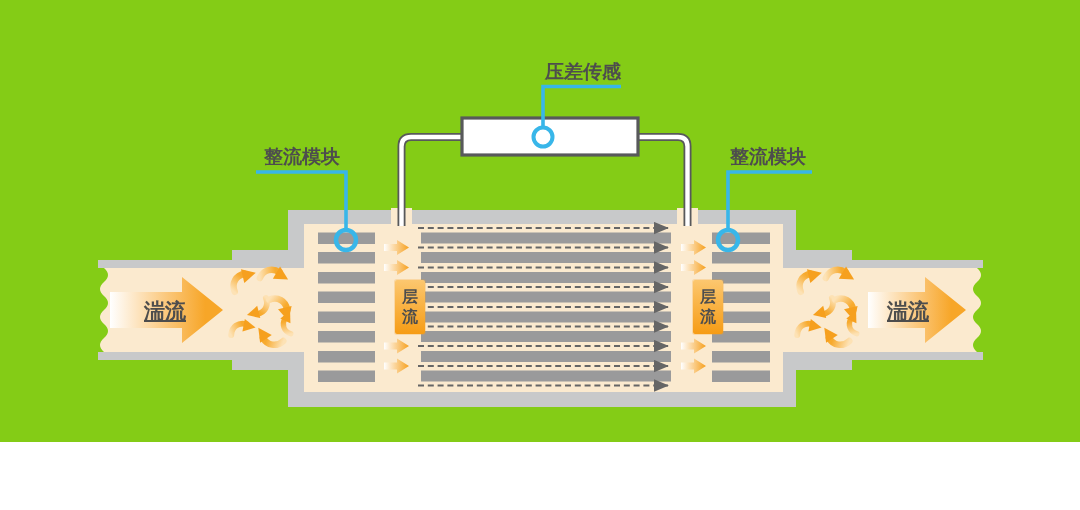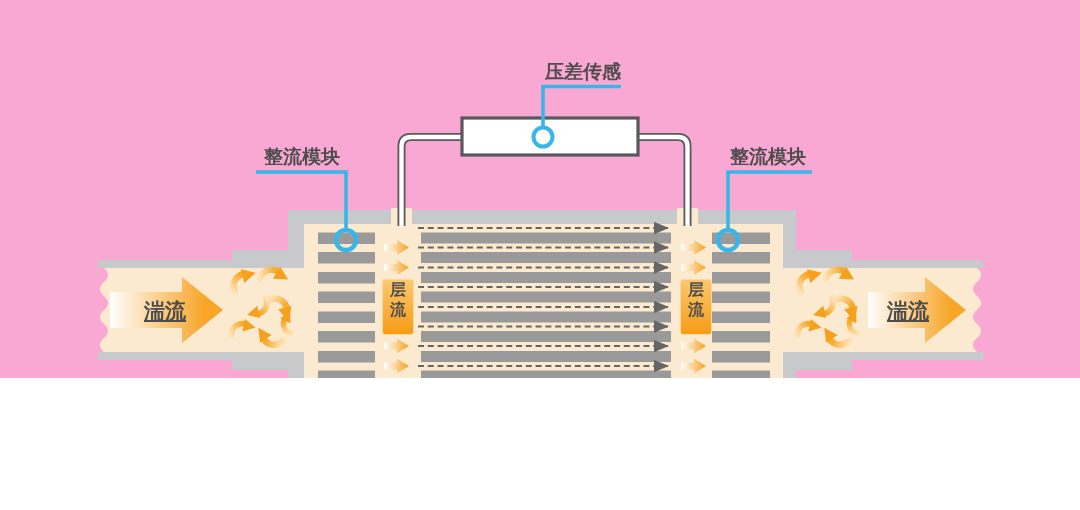--- a/index.html
+++ b/index.html
@@ -1,26 +1,26 @@
 <!DOCTYPE html>
 <html><head>
 <meta charset="utf-8">
 <style>
   html,body{margin:0;padding:0;background:#fff;}
-  #stage{position:relative;width:1080px;height:378px;background:#f9a8d4;overflow:hidden;
+  #stage{position:relative;width:1080px;height:442px;background:#84cc16;overflow:hidden;
          font-family:"DejaVu Sans","Liberation Sans",sans-serif;}
   #stage svg{position:absolute;left:0;top:0;}
   .plate{fill:#9A9A9B;}
   .dl{stroke:#666666;stroke-width:1.8;stroke-dasharray:6 3.8;marker-end:url(#mArr);}
   .callout{stroke:#38B6E9;stroke-width:3.6;fill:none;}
   .lbl{position:absolute;font-size:19px;font-weight:bold;color:#4D4D4D;white-space:nowrap;z-index:5;}
   .turb{position:absolute;font-size:21px;font-weight:bold;color:#4D4D4D;width:84px;text-align:center;z-index:5;text-decoration:underline;}
   .laminar-box{position:absolute;width:30px;height:54px;z-index:5;border-radius:2px;
     background:linear-gradient(180deg,#FCC76F 0%,#F69C15 100%);
-    display:flex;justify-content:center;box-shadow:0 0 0 1px rgba(246,160,30,.25);}
+    display:flex;align-items:center;justify-content:center;box-shadow:0 0 0 1px rgba(246,160,30,.25);margin-left:12px;}
   .laminar-text{width:17px;line-height:20px;word-break:break-all;text-align:center;
     font-size:16px;font-weight:bold;color:#4D4D4D;}
 </style>
 </head>
 <body>
 
 <div id="stage">
 
 <svg width="1080" height="510" viewBox="0 0 1080 510">
   <defs>

